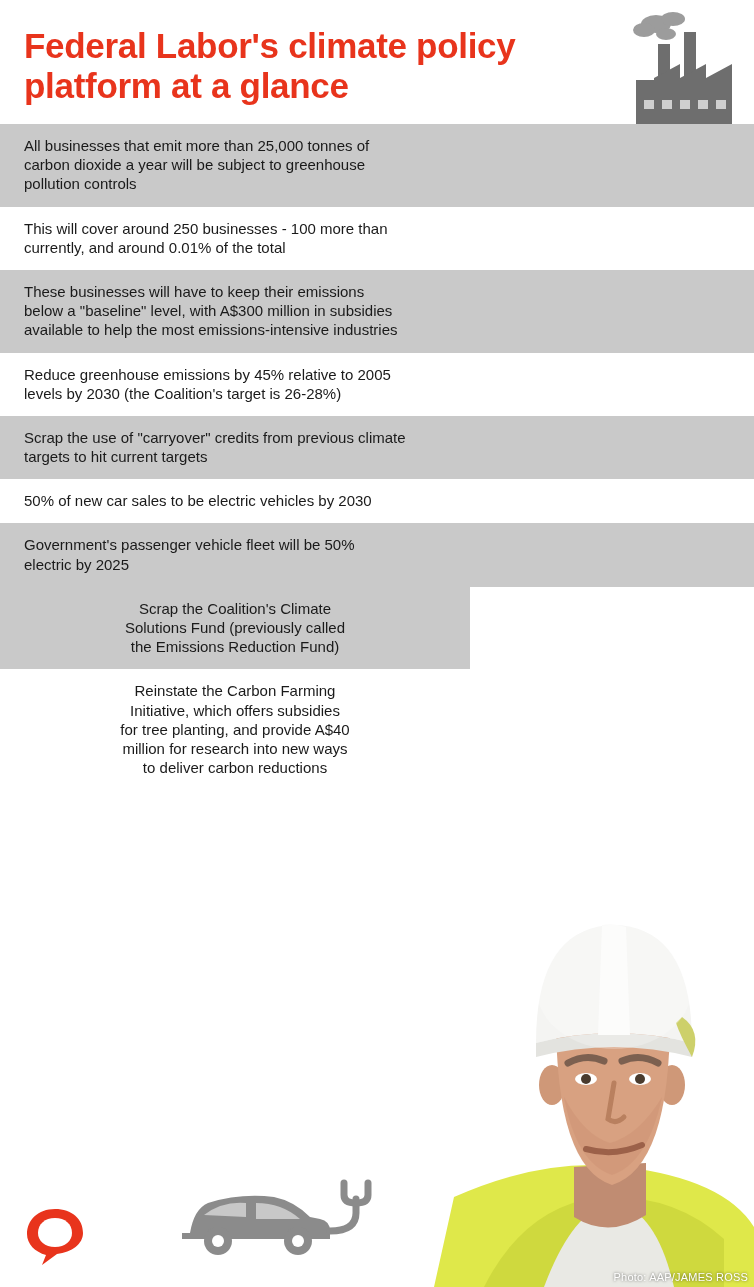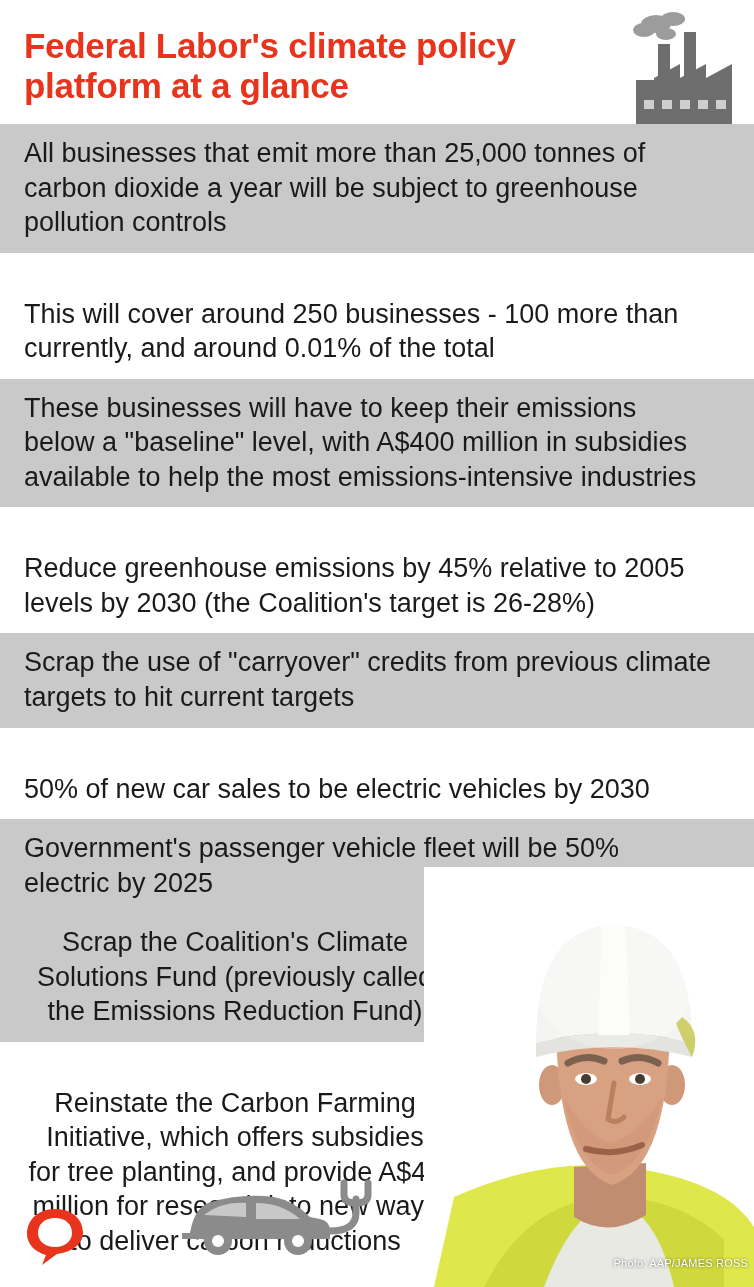--- a/index.html
+++ b/index.html
@@ -45,50 +45,49 @@
 
   
   .points {
     position: relative;
     z-index: 2;
   }
   .point {
     box-sizing: border-box;
     padding: 12px 24px 13px 24px;
     color: #1a1a1a;
-    font-size: 27px;
+    font-size: 15px;
     line-height: 1.28;
     white-space: pre-line;
   }
   .point.shaded {
     background: #c9c9c9;
   }
   .point.plain {
     background: transparent;
-    margin-top: 32px;
   }
   .point.narrow {
     max-width: 470px;
     text-align: center;
   }
 
   
   .photo {
     position: absolute;
     right: 0;
     bottom: 0;
     width: 330px;
     height: 420px;
     z-index: 3;
     overflow: hidden;
   }
   .photo-credit {
     position: absolute;
     right: 6px;
-    bottom: 18px;
+    bottom: 4px;
     color: #ffffff;
     font-size: 11px;
     letter-spacing: 0.2px;
     z-index: 6;
     text-shadow: 0 0 3px rgba(0,0,0,0.6);
   }
 
   
   .footer {
     position: absolute;
@@ -146,21 +145,21 @@
     </span>
   </div>
 
   <div class="points">
     <div class="point shaded">All businesses that emit more than 25,000 tonnes of
 carbon dioxide a year will be subject to greenhouse
 pollution controls</div>
     <div class="point plain">This will cover around 250 businesses - 100 more than
 currently, and around 0.01% of the total</div>
     <div class="point shaded">These businesses will have to keep their emissions
-below a "baseline" level, with A$400 million in subsidies
+below a "baseline" level, with A$300 million in subsidies
 available to help the most emissions-intensive industries</div>
     <div class="point plain">Reduce greenhouse emissions by 45% relative to 2005
 levels by 2030 (the Coalition's target is 26-28%)</div>
     <div class="point shaded">Scrap the use of "carryover" credits from previous climate
 targets to hit current targets</div>
     <div class="point plain">50% of new car sales to be electric vehicles by 2030</div>
     <div class="point shaded">Government's passenger vehicle fleet will be 50%
 electric by 2025</div>
     <div class="point shaded narrow">Scrap the Coalition's Climate
 Solutions Fund (previously called

